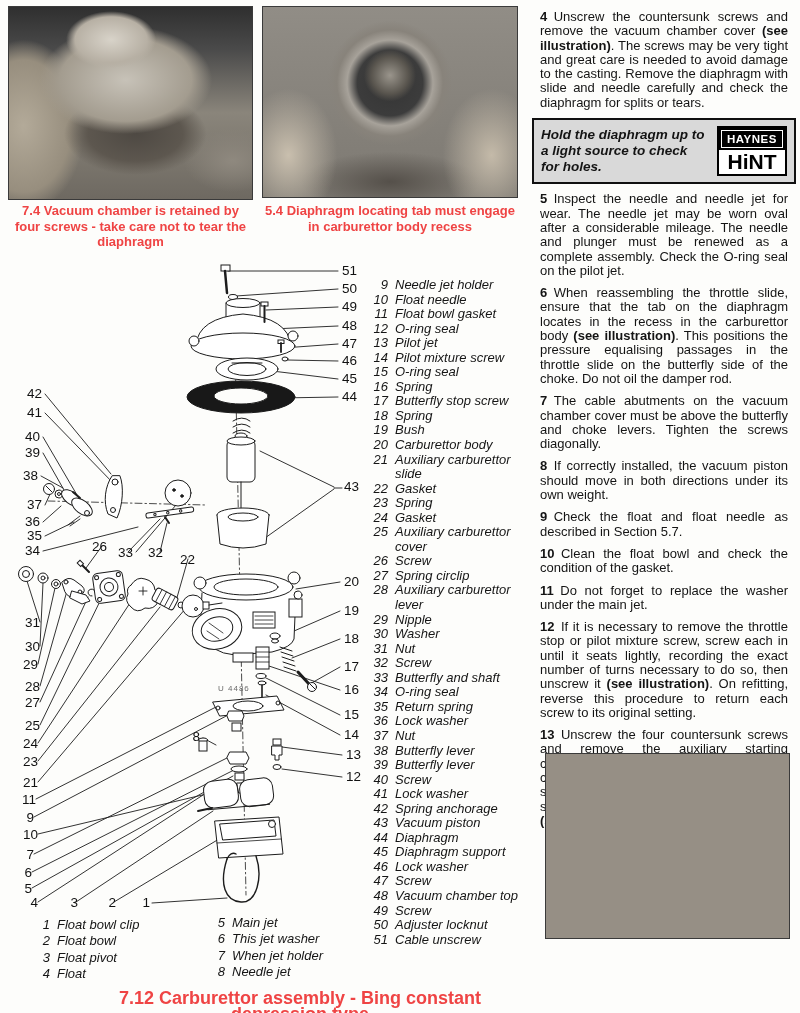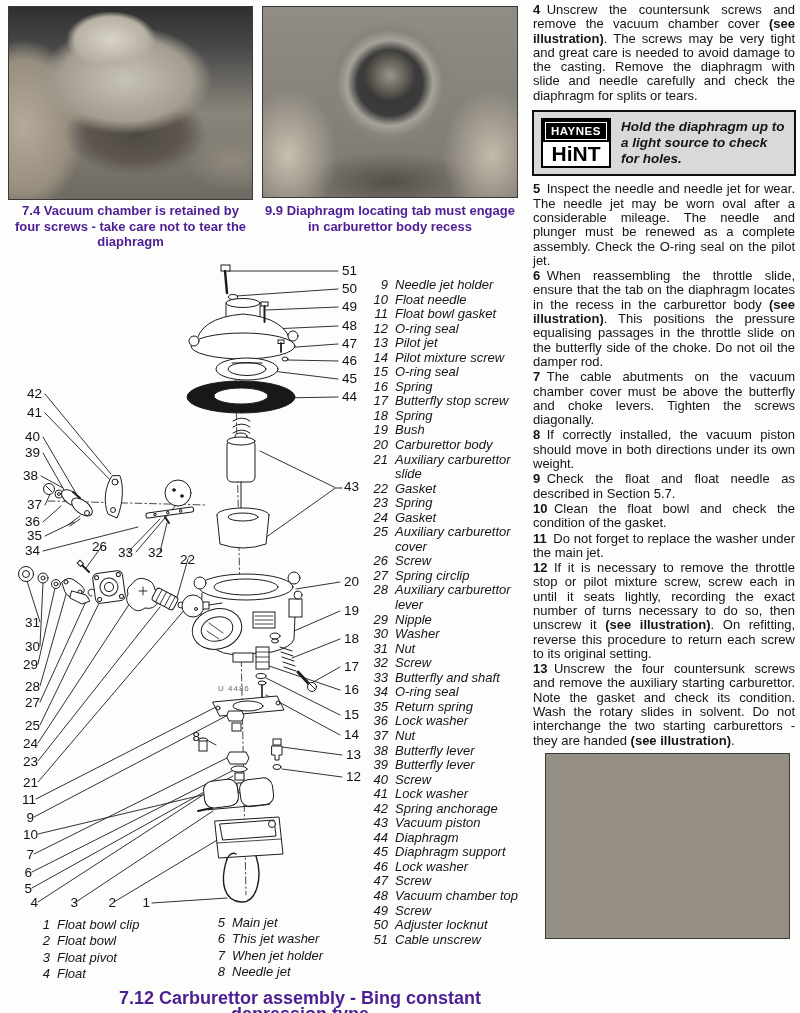--- a/index.html
+++ b/index.html
@@ -1,19 +1,19 @@
 <!DOCTYPE html>
 <html><head>
 <meta charset="utf-8">
 <style>
   html,body{margin:0;padding:0;background:#fff;}
   #page{position:relative;width:800px;height:1013px;background:#fdfdfb;overflow:hidden;
         font-family:"Liberation Sans", sans-serif;color:#141414;}
   .photo{position:absolute;border:1px solid #3a3a3a;box-sizing:border-box;}
-  .caption{position:absolute;font-weight:bold;font-size:13px;line-height:15.5px;text-align:center;color:#4c1d95;}
+  .caption{position:absolute;font-weight:bold;font-size:13px;line-height:15.5px;text-align:center;color:#ef4444;}
   
   #photo-7-4{left:8px;top:6px;width:245px;height:194px;
     background:
       radial-gradient(ellipse 60px 38px at 42% 17%, #d8d3c9 0%, #b7b0a4 60%, rgba(0,0,0,0) 75%),
       radial-gradient(ellipse 120px 75px at 48% 38%, #c7c2b8 0%, #a39c8f 55%, rgba(0,0,0,0) 72%),
       radial-gradient(ellipse 95px 55px at 52% 66%, #4e4943 0%, #5d574f 50%, rgba(0,0,0,0) 75%),
       radial-gradient(ellipse 85px 120px at 6% 62%, #b3aa99 0%, #978e7e 55%, rgba(0,0,0,0) 72%),
       radial-gradient(ellipse 70px 45px at 92% 80%, #8f897f 0%, rgba(0,0,0,0) 70%),
       linear-gradient(180deg,#2f2f2f 0%,#4a4a4a 22%,#8a857b 55%,#6e6961 100%);}
   
@@ -35,21 +35,21 @@
       radial-gradient(ellipse 40px 60px at 92% 22%, #6e6least75f 0%, rgba(0,0,0,0) 70%),
       linear-gradient(160deg,#a39e95 0%,#8b867e 55%,#797artifact470 100%);
     background-color:#968f85;}
   #cap-7-4{left:8px;top:203px;width:245px;}
   #cap-7-6{left:262px;top:203px;width:256px;}
   #cap-7-13{left:545px;top:944px;width:245px;}
   #cap-7-12{left:70px;top:991px;width:460px;font-size:18px;}
   
   #column{position:absolute;left:532px;top:2px;width:264px;font-size:13px;line-height:14.3px;
           text-align:justify;}
-  #column p{margin:1px;}
+  #column p{margin:8px;}
   #column b{font-weight:bold;}
   
   #hint-box{margin:7px 0 6px 0;border:2px solid #101010;background:#d9d9d9;
             padding:6px 7px;display:flex;align-items:center;gap:10px;}
   #hint-logo{flex:0 0 auto;width:66px;border:2px solid #000;background:#fff;}
   #hint-logo-top{background:#000;padding:2px;}
   #hint-logo-top span{display:block;border:1.5px solid #fff;color:#fff;font-weight:bold;
        font-size:11.5px;text-align:center;letter-spacing:.5px;padding:1px 0;}
   #hint-logo-bottom{font-weight:bold;font-size:21px;text-align:center;line-height:24px;
        letter-spacing:0;color:#000;}
@@ -69,34 +69,34 @@
 </style>
 </head>
 <body>
 
 <div id="page">
 
   <div class="photo" id="photo-7-4"></div>
   <div class="caption" id="cap-7-4">7.4  Vacuum chamber is retained by four screws - take care not to tear the diaphragm</div>
 
   <div class="photo" id="photo-7-6"></div>
-  <div class="caption" id="cap-7-6">9.9  Diaphragm locating tab must engage in carburettor body recess</div>
+  <div class="caption" id="cap-7-6">5.4  Diaphragm locating tab must engage in carburettor body recess</div>
 
   <div id="column">
     <div id="steps-a">
         <p class="step"><b>4 </b><span>Unscrew the countersunk screws and remove the vacuum chamber cover </span><b>(see illustration)</b><span>. The screws may be very tight and great care is needed to avoid damage to the casting. Remove the diaphragm with slide and needle carefully and check the diaphragm for splits or tears.</span></p>
       </div>
     <div id="hint-box">
+      <div id="hint-text">Hold the diaphragm up to a light source to check for holes.</div>
       <div id="hint-logo">
         <div id="hint-logo-top">
           <span>HAYNES</span>
         </div>
         <div id="hint-logo-bottom">HiNT</div>
       </div>
-      <div id="hint-text">Hold the diaphragm up to a light source to check for holes.</div>
     </div>
     <div id="steps-b">
         <p class="step"><b>5 </b><span>Inspect the needle and needle jet for wear. The needle jet may be worn oval after a considerable mileage. The needle and plunger must be renewed as a complete assembly. Check the O-ring seal on the pilot jet.</span></p>
         <p class="step"><b>6 </b><span>When reassembling the throttle slide, ensure that the tab on the diaphragm locates in the recess in the carburettor body </span><b>(see illustration)</b><span>. This positions the pressure equalising passages in the throttle slide on the butterfly side of the choke. Do not oil the damper rod.</span></p>
         <p class="step"><b>7 </b><span>The cable abutments on the vacuum chamber cover must be above the butterfly and choke levers. Tighten the screws diagonally.</span></p>
         <p class="step"><b>8 </b><span>If correctly installed, the vacuum piston should move in both directions under its own weight.</span></p>
         <p class="step"><b>9 </b><span>Check the float and float needle as described in Section 5.7.</span></p>
         <p class="step"><b>10 </b><span>Clean the float bowl and check the condition of the gasket.</span></p>
         <p class="step"><b>11 </b><span>Do not forget to replace the washer under the main jet.</span></p>
         <p class="step"><b>12 </b><span>If it is necessary to remove the throttle stop or pilot mixture screw, screw each in until it seats lightly, recording the exact number of turns necessary to do so, then unscrew it </span><b>(see illustration)</b><span>. On refitting, reverse this procedure to return each screw to its original setting.</span></p>

